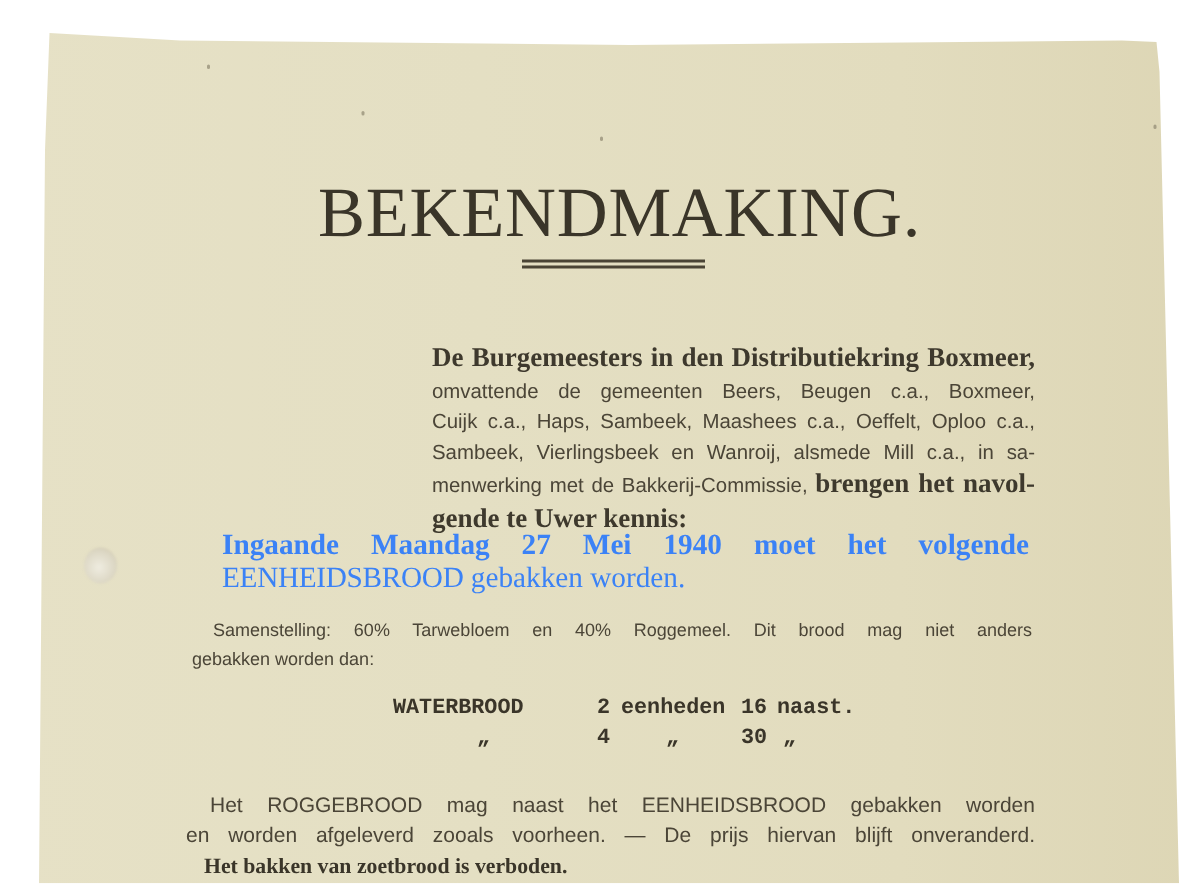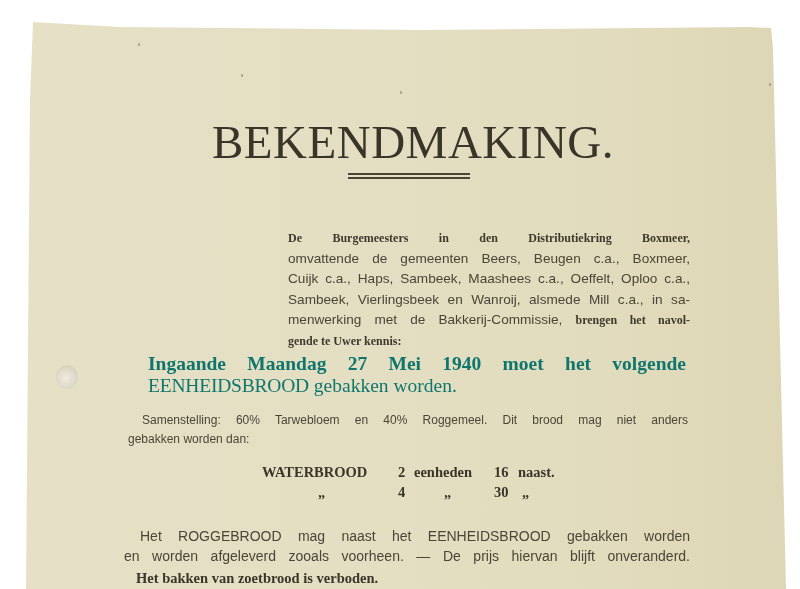--- a/index.html
+++ b/index.html
@@ -60,30 +60,30 @@
       position: absolute;
       left: 288px; top: 228px;
       width: 402px;
       font-size: 13.6px;
       line-height: 20.5px;
       font-family: "Liberation Sans", "DejaVu Sans", sans-serif;
       color: #4b4537;
       text-align: justify;
     }
     .intro .line { display: block; white-space: nowrap; text-align-last: justify; }
-    .intro b { font-family: "Liberation Serif", serif; font-weight: bold; color: #3e392d; font-size: 12px; }
+    .intro b { font-family: "Liberation Serif", serif; font-weight: bold; color: #3e392d; font-size: 18px; }
 
     .announce {
       position: absolute;
       left: 148px; top: 353px;
       width: 538px;
       font-size: 19.5px;
       line-height: 22px;
       font-weight: bold;
-      color: #0f766e;
+      color: #3b82f6;
     }
     .announce .line { display: block; white-space: nowrap; }
     .announce .l1 { text-align: justify; text-align-last: justify; }
     .announce .l2 { font-weight: normal; }
     .announce .l2 .caps { font-weight: normal; letter-spacing: -0.2px; }
     .announce .l2 .rest { font-weight: normal; }
 
     .compo {
       position: absolute;
       left: 128px; top: 411px;
@@ -98,21 +98,21 @@
 
     .prices {
       position: absolute;
       left: 262px; top: 462px;
       width: 300px;
       font-size: 14.5px;
       line-height: 20px;
       color: #3a3529;
       font-weight: bold;
     }
-    .prices .row { position: relative; height: 20px; }
+    .prices .row { position: relative; height: 20px; font-family: Liberation Mono, monospace; }
     .prices .cell { position: absolute; top: 0; white-space: nowrap; }
 
     .rogge {
       position: absolute;
       left: 124px; top: 526px;
       width: 566px;
       font-size: 14px;
       line-height: 20px;
       font-family: "Liberation Sans", "DejaVu Sans", sans-serif;
       color: #4b4537;

